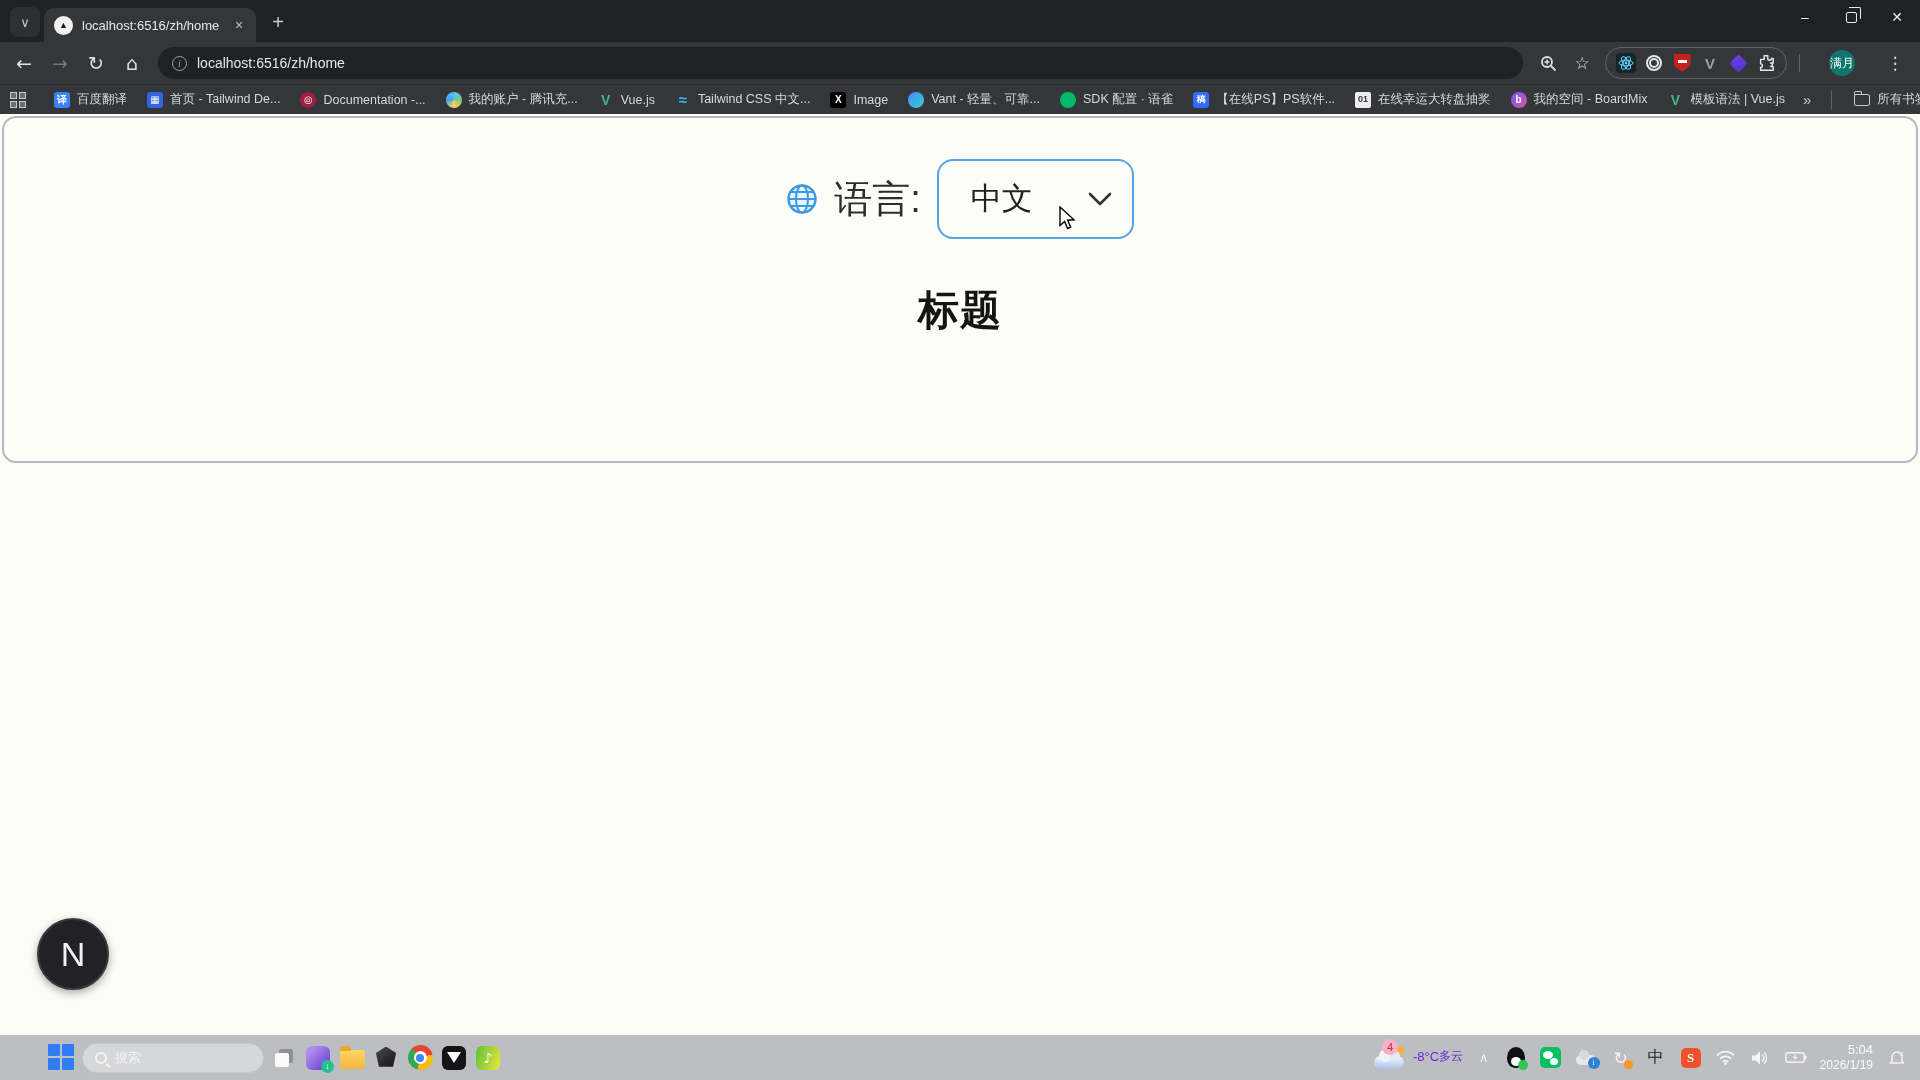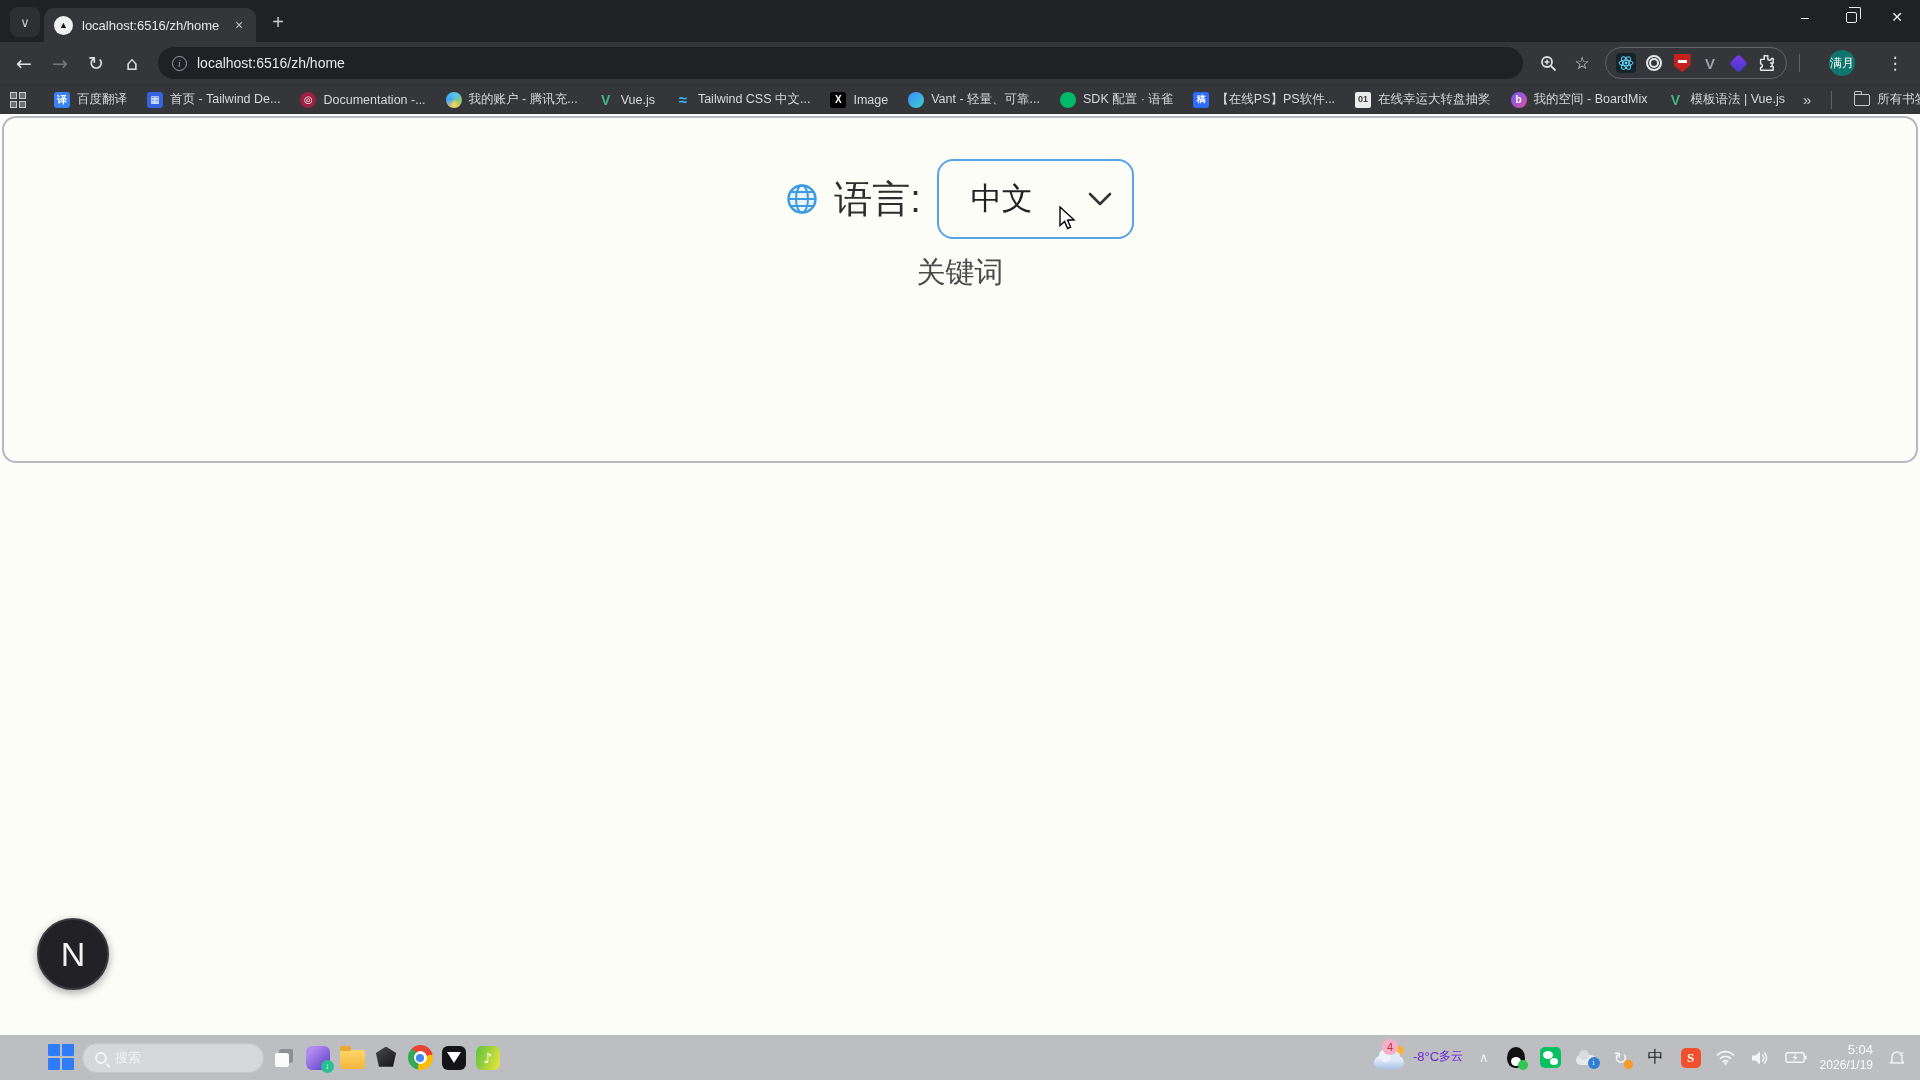--- a/index.html
+++ b/index.html
@@ -291,21 +291,21 @@
         <line x1="4.5" y1="23" x2="27.5" y2="23" stroke="#3b9ae1" stroke-width="2"></line>
       </svg>
       <span class="lang-label">语言:</span>
       <div class="lang-select">
         <span class="lang-value">中文</span>
         <svg class="select-chevron" width="24" height="14" viewBox="0 0 24 14">
             <polyline points="2,2 12,12 22,2" fill="none" stroke="#333" stroke-width="2.6" stroke-linecap="round" stroke-linejoin="round"></polyline>
           </svg>
       </div>
     </div>
-    <div class="page-keywords">关键词</div>
+    <div class="page-title">标题</div>
   </div>
 </div>
 
 <div class="nuxt-btn">
     <span>N</span>
   </div>
 
 <svg class="cursor" width="24" height="26" viewBox="0 0 24 26">
   <path d="M2,1 L2,19.5 L6.6,15.4 L9.6,22.5 L12.6,21.2 L9.6,14.2 L16,13.8 Z" fill="#fff" stroke="#000" stroke-width="1.4"></path>
 </svg>

